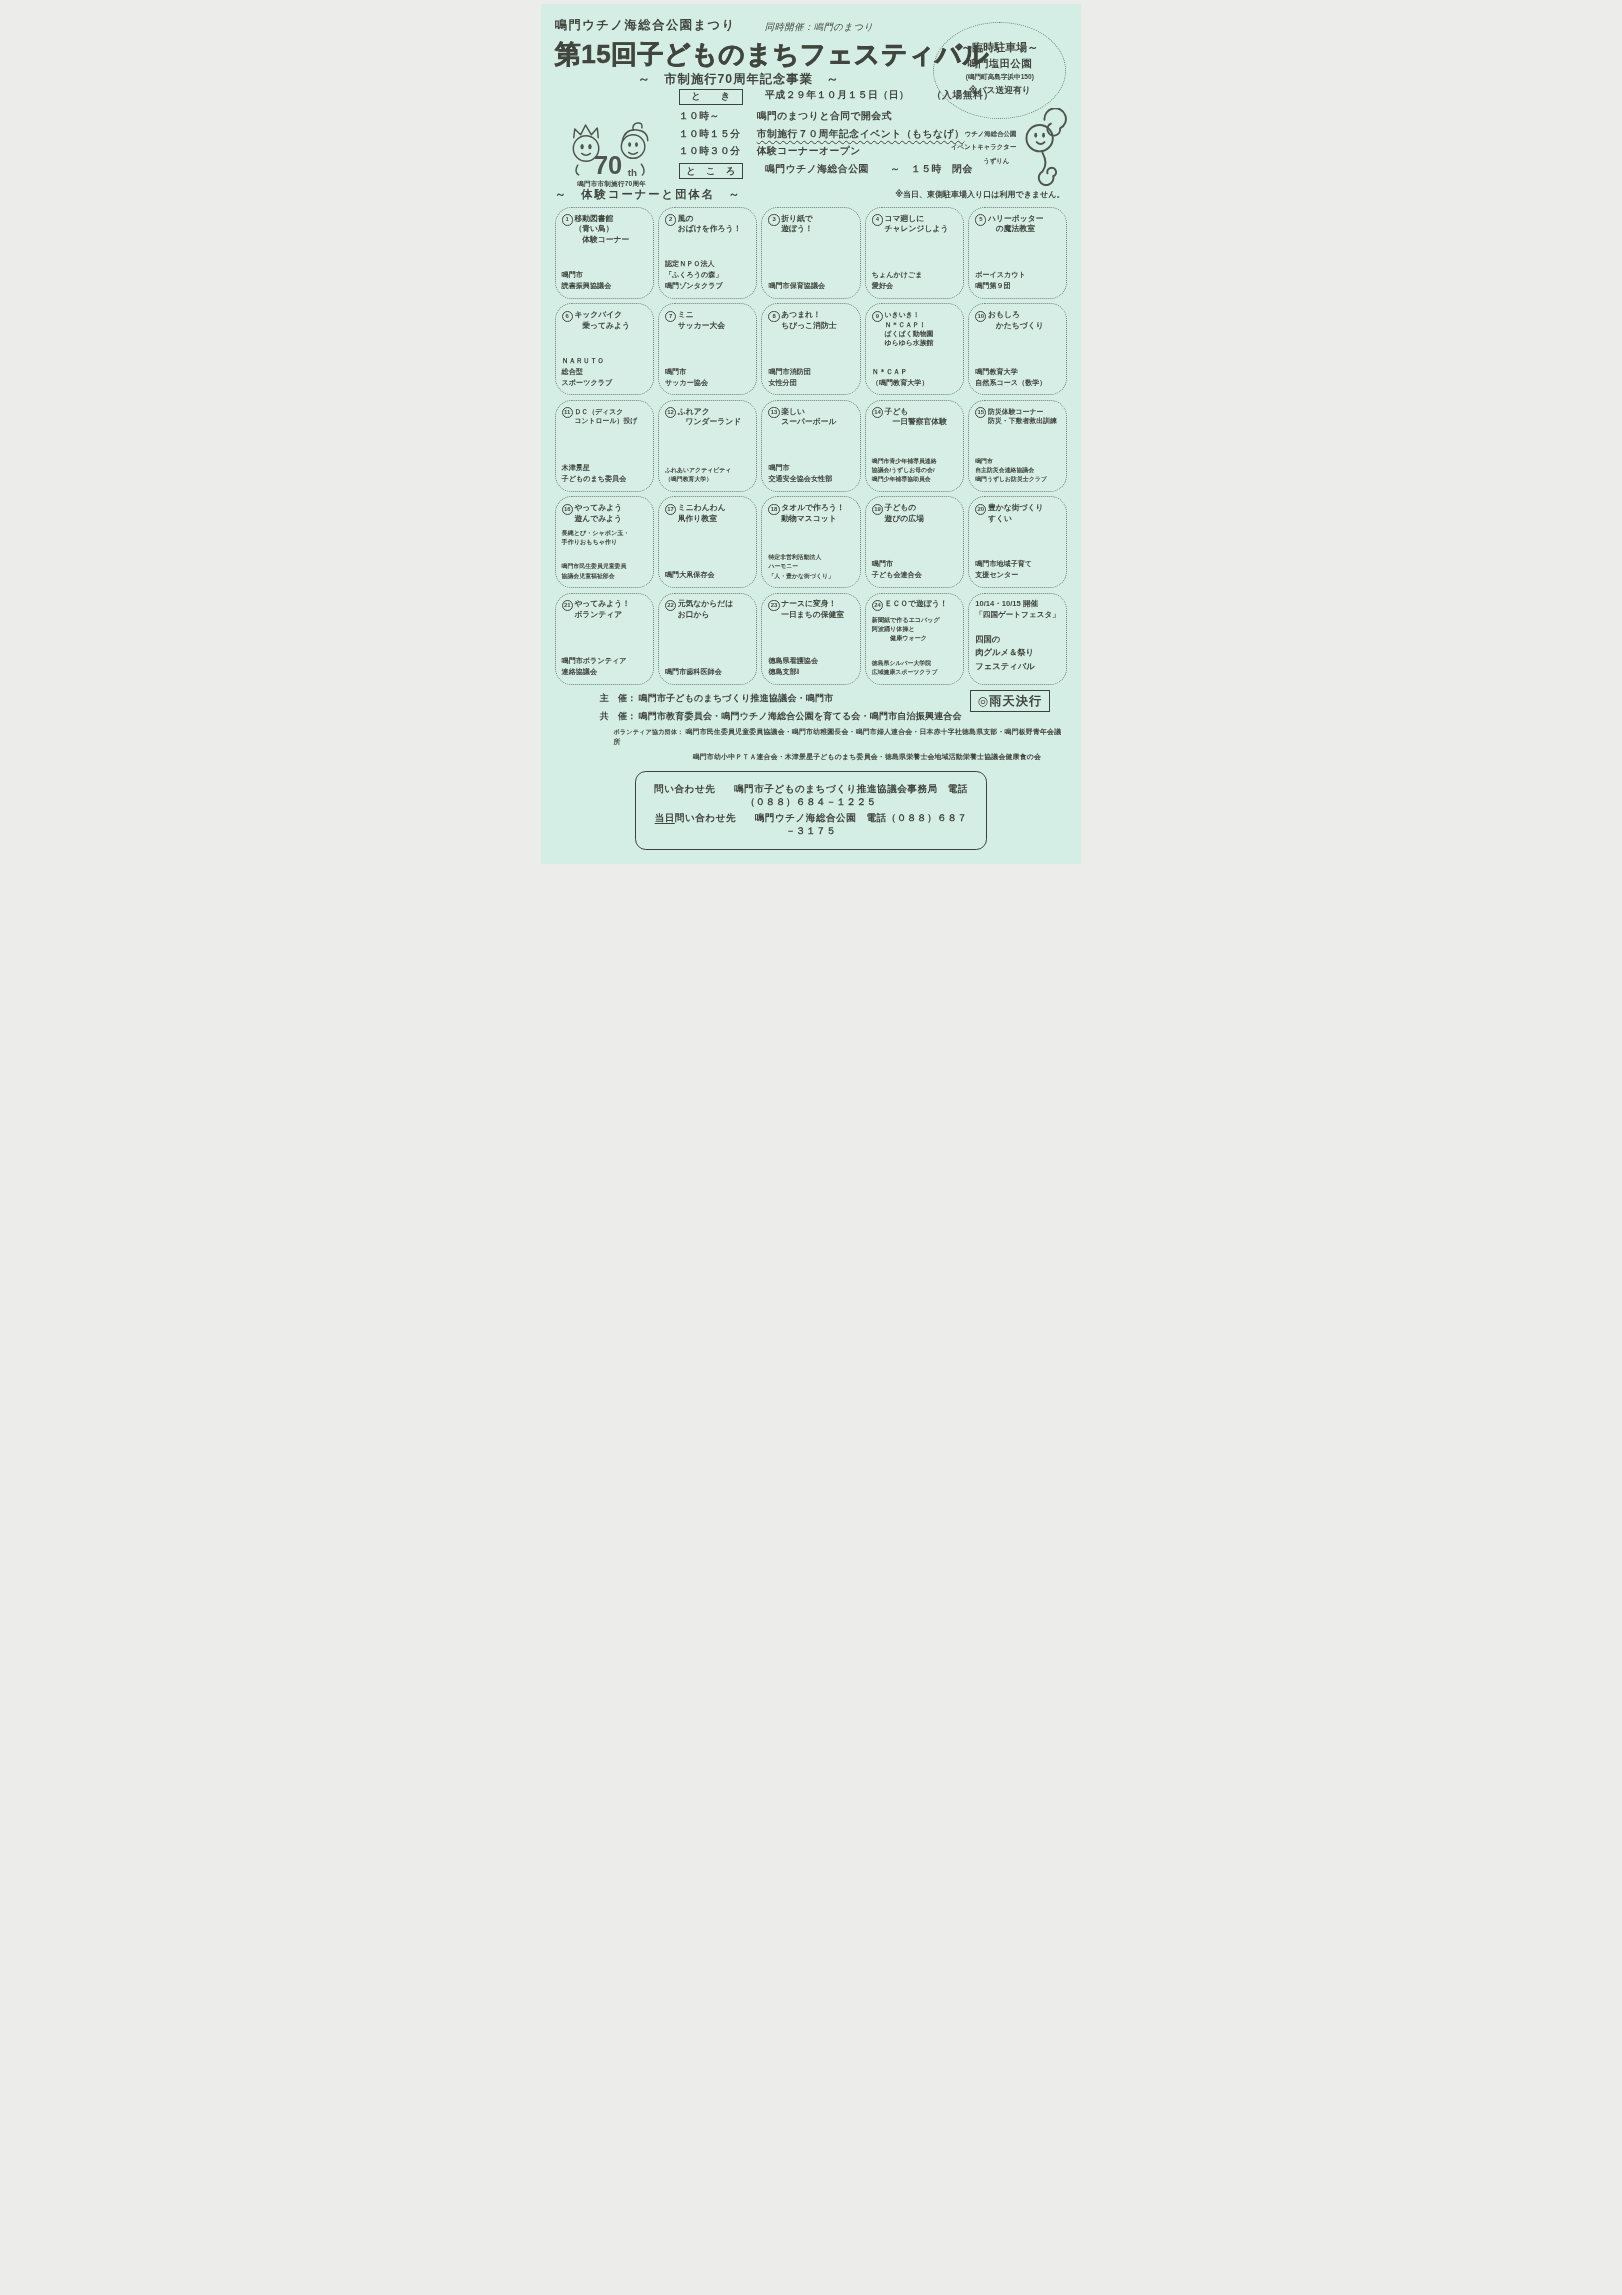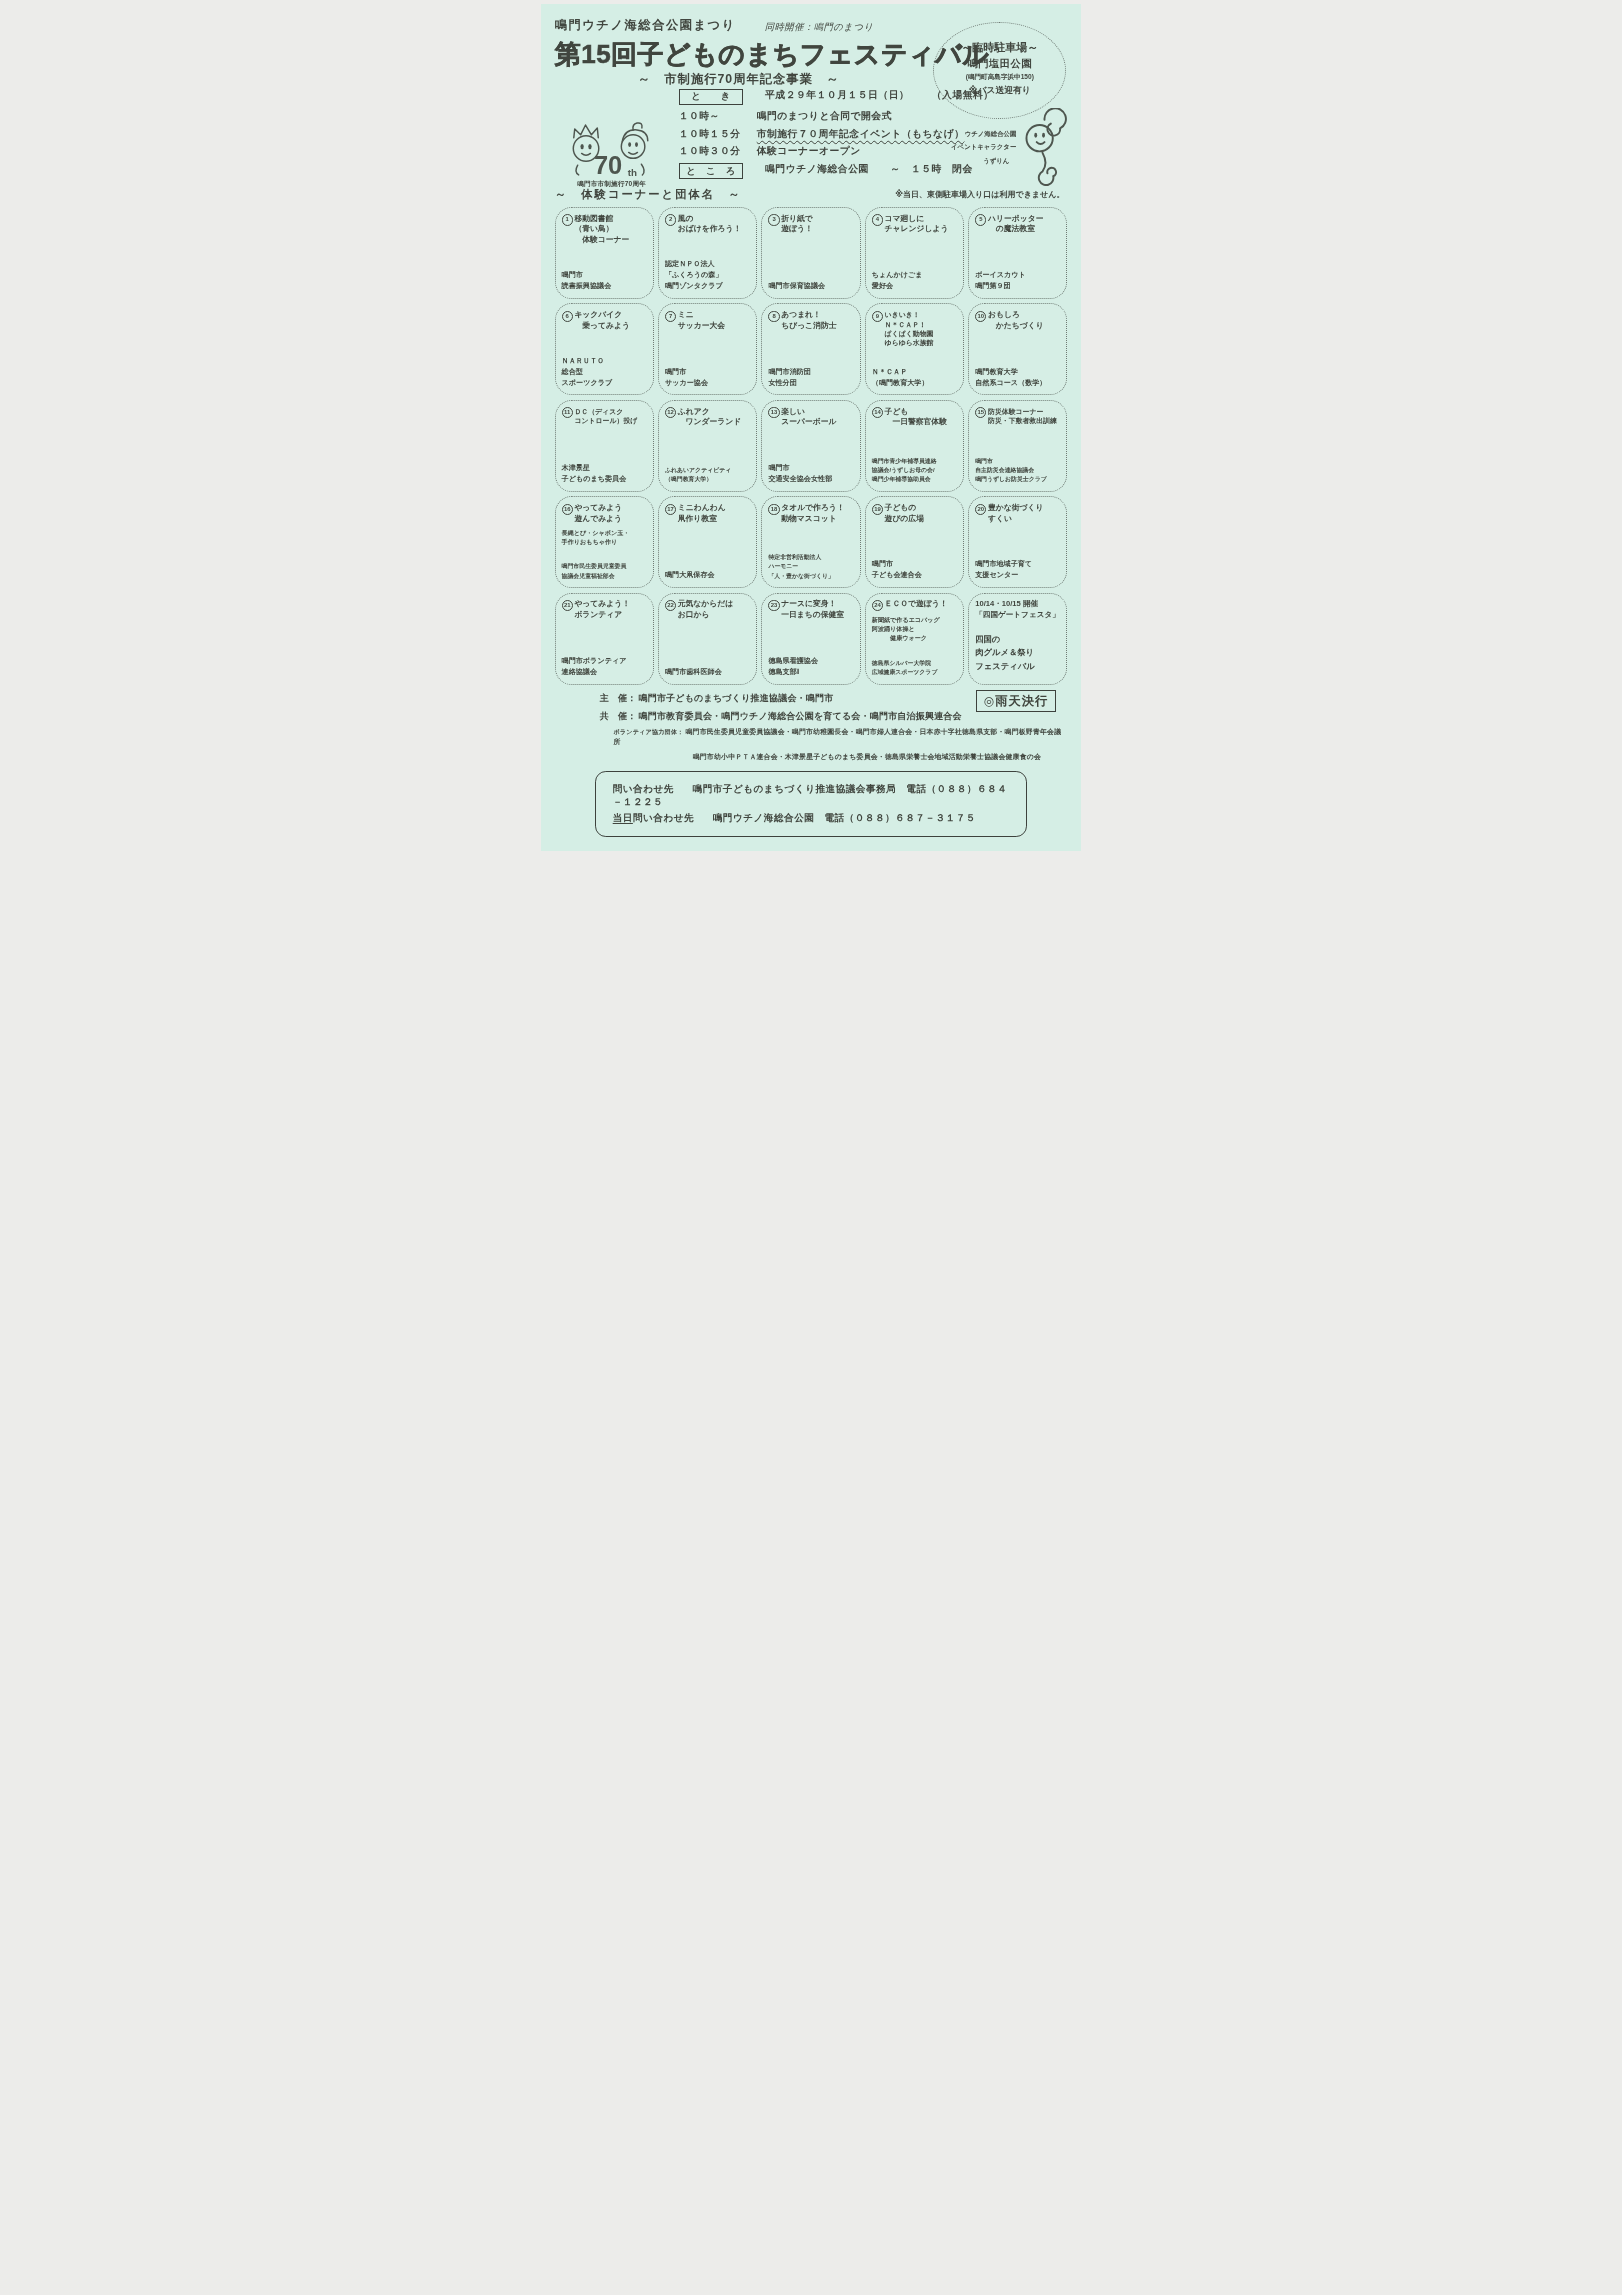--- a/index.html
+++ b/index.html
@@ -56,25 +56,25 @@
   .cell.special .ct{display:block;}
   .cell.special .t{font-size:7.6px;margin-left:0;}
   .org.bigorg{font-size:8.3px;line-height:1.6;margin-bottom:4.9px;}
   
   .footer{position:relative;margin-top:7.8px;padding-left:45px;}
   .fline{font-size:9px;font-weight:700;margin-bottom:4.4px;letter-spacing:0.2px;}
   .flabel{margin-right:2px;}
   .fline.small{font-size:6.9px;padding-left:13.7px;}
   .flabel.vsmall{font-size:6.1px;}
   .fline.indent{padding-left:93px;}
-  .rainbox{position:absolute;right:11px;top:-2px;border:1.5px solid #3d423d;padding:1.5px 6.9px;
+  .rainbox{position:absolute;right:17px;top:-2px;border:1.5px solid #3d423d;padding:1.5px 6.9px;
            font-size:12.3px;font-weight:900;letter-spacing:1px;}
   
-  .contact{width:432px;margin:9.8px auto 0 auto;border:1.5px solid #3d423d;border-radius:10.8px;
-           padding:7.8px 16.7px;box-sizing:border-box;}
+  .contact{width:352px;margin:9.8px auto 0 auto;border:1.5px solid #3d423d;border-radius:10.8px;
+           padding:7.8px 16.7px;box-sizing:border-box;text-align:center;}
   .cline{font-size:9.6px;font-weight:700;margin:2.9px 0;letter-spacing:0.5px;}
   .clabel{margin-right:18.6px;}
   .u{text-decoration:underline;text-underline-offset:2px;}
 </style>
 </head>
 <body>
 
 <div class="page">
 
   <div class="top-row">

